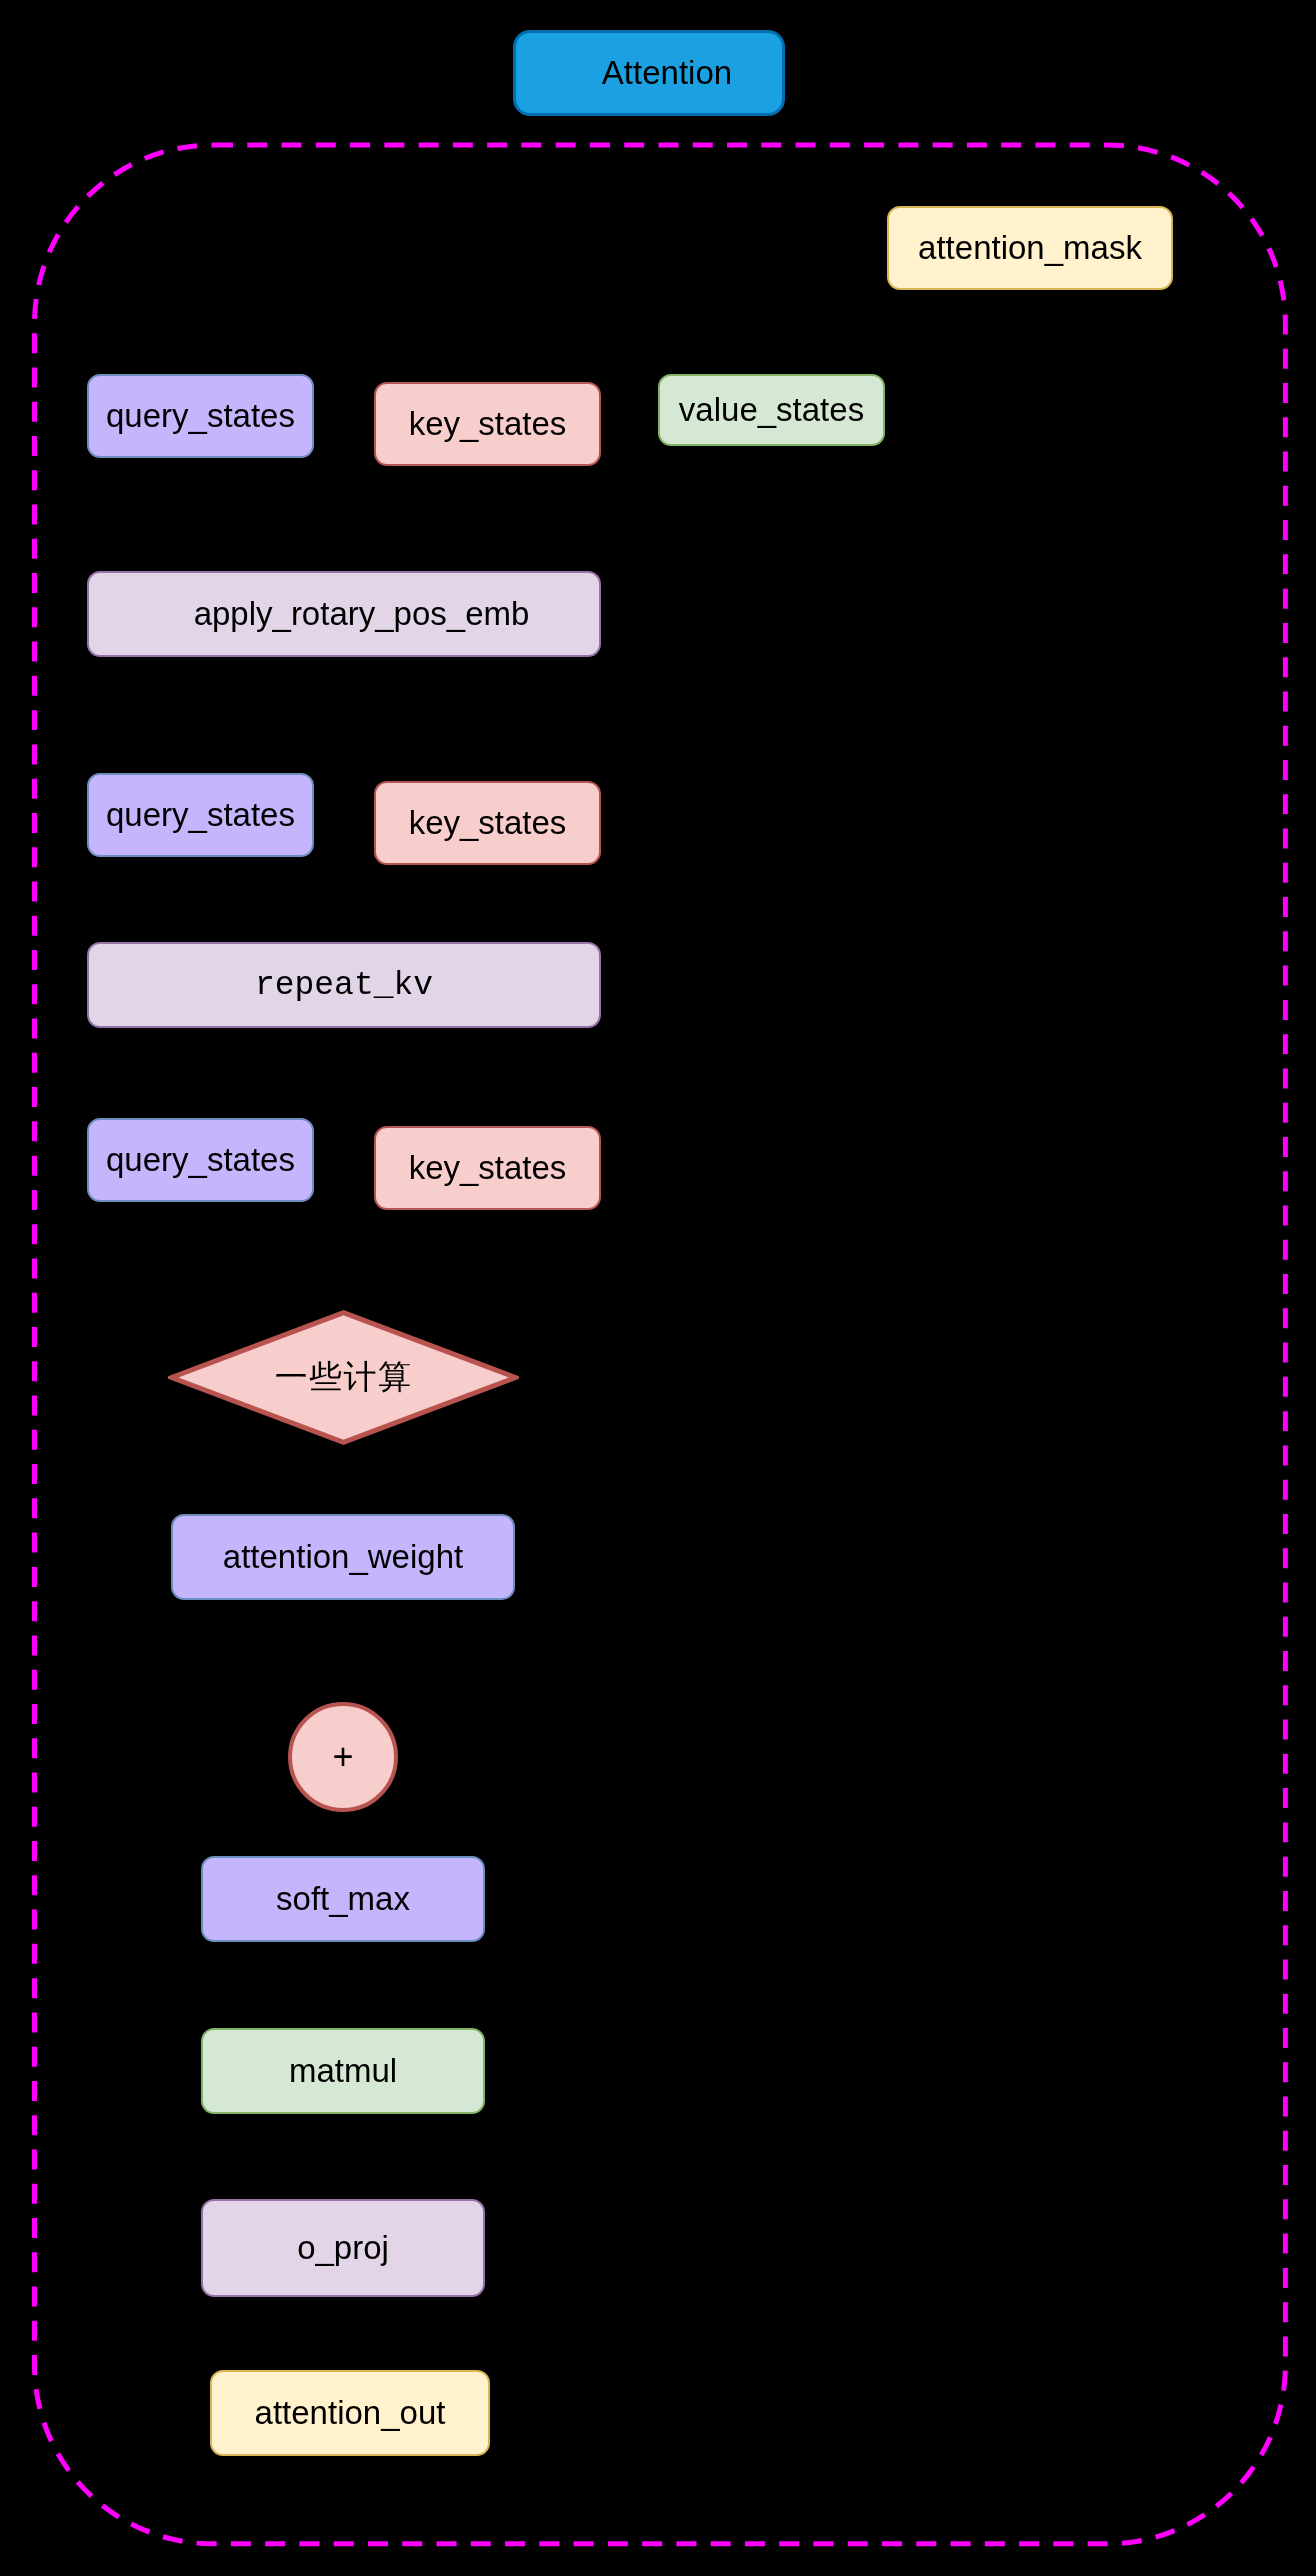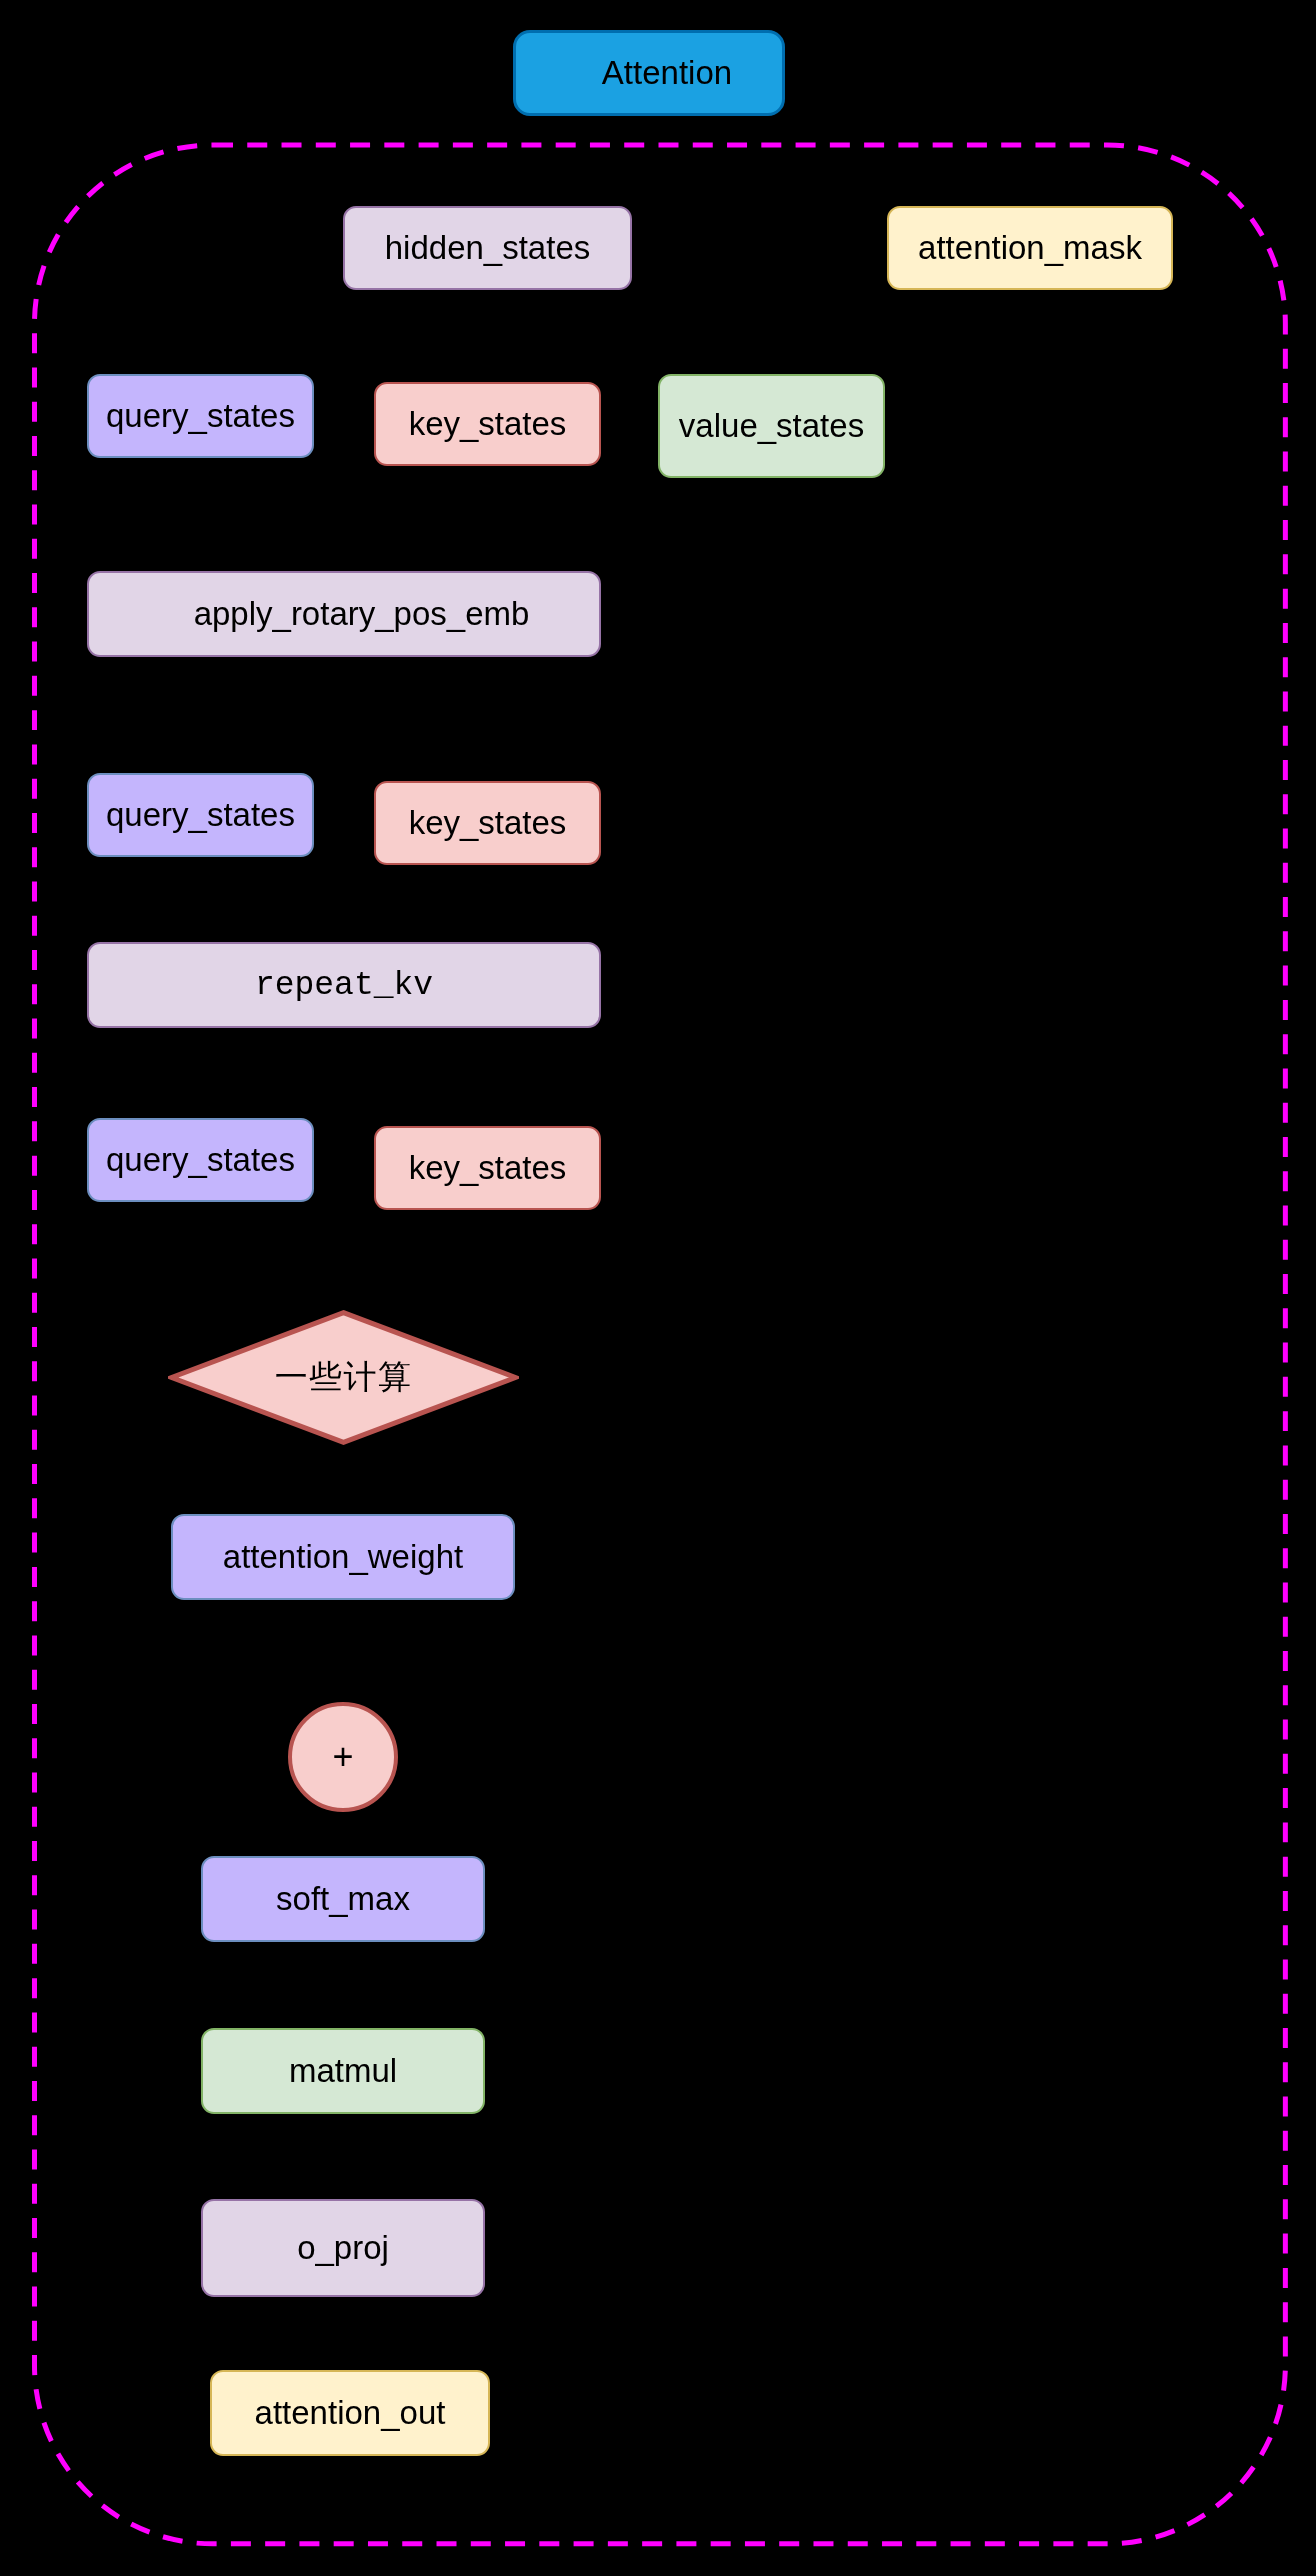--- a/index.html
+++ b/index.html
@@ -46,21 +46,21 @@
   .blue   { background: #c4b5fd; border-color: #6c8ebf; }
   .red    { background: #f8cecc; border-color: #b85450; margin-top: 8px; }
   .green  { background: #d5e8d4; border-color: #82b366; }
   .purple { background: #e1d5e7; border-color: #9673a6; }
   .yellow { background: #fff2cc; border-color: #d6b656; }
 
   #n-hidden  { left: 343px;  top: 206px;  width: 289px; height: 84px; }
   #n-mask    { left: 887px; top: 206px;  width: 286px; height: 84px; }
   #n-q1      { left: 87px;  top: 374px;  width: 227px; height: 84px; }
   #n-k1      { left: 374px;  top: 374px;  width: 227px; height: 84px; }
-  #n-v1      { left: 658px;  top: 374px;  width: 227px; height: 104px; }
+  #n-v1      { left: 658px;  top: 374px;  width: 227px; height: 72px; }
   #n-rope    { left: 87px;  top: 571px;  width: 514px; height: 86px; padding-left: 35px; }
   #n-q2      { left: 87px;  top: 773px; width: 227px; height: 84px; }
   #n-k2      { left: 374px;  top: 773px; width: 227px; height: 84px; }
   #n-repeat  { left: 87px;  top: 942px; width: 514px; height: 86px; font-family: Liberation Mono, monospace; }
   #n-q3      { left: 87px;  top: 1118px; width: 227px; height: 84px; }
   #n-k3      { left: 374px;  top: 1118px; width: 227px; height: 84px; }
   #n-aw      { left: 171px;  top: 1514px; width: 344px; height: 86px; }
   #n-plus    { left: 288px;  top: 1694px; width: 110px; height: 110px;
                border-radius: 50%; font-size: 36px; border-width: 4.3px; }
   #n-softmax { left: 201px;  top: 1856px; width: 284px; height: 86px; }
@@ -92,21 +92,20 @@
 <body>
 
 <div class="canvas">
 
   <div class="node title-node">Attention</div>
 
   <svg class="container-svg" viewBox="0 0 1844 3608" width="1317" height="2576">
     <rect x="48" y="203" width="1752" height="3360" rx="250" ry="250" fill="none" stroke="#ff00ff" stroke-width="7" stroke-dasharray="28 20"></rect>
   </svg>
 
-  <div class="node purple" id="n-hidden">hidden_states</div>
 
   <div class="node yellow" id="n-mask">attention_mask</div>
 
   <div class="node blue" id="n-q1">query_states</div>
 
   <div class="node red" id="n-k1">key_states</div>
 
   <div class="node green" id="n-v1">value_states</div>
 
   <div class="node purple" id="n-rope">apply_rotary_pos_emb</div>

